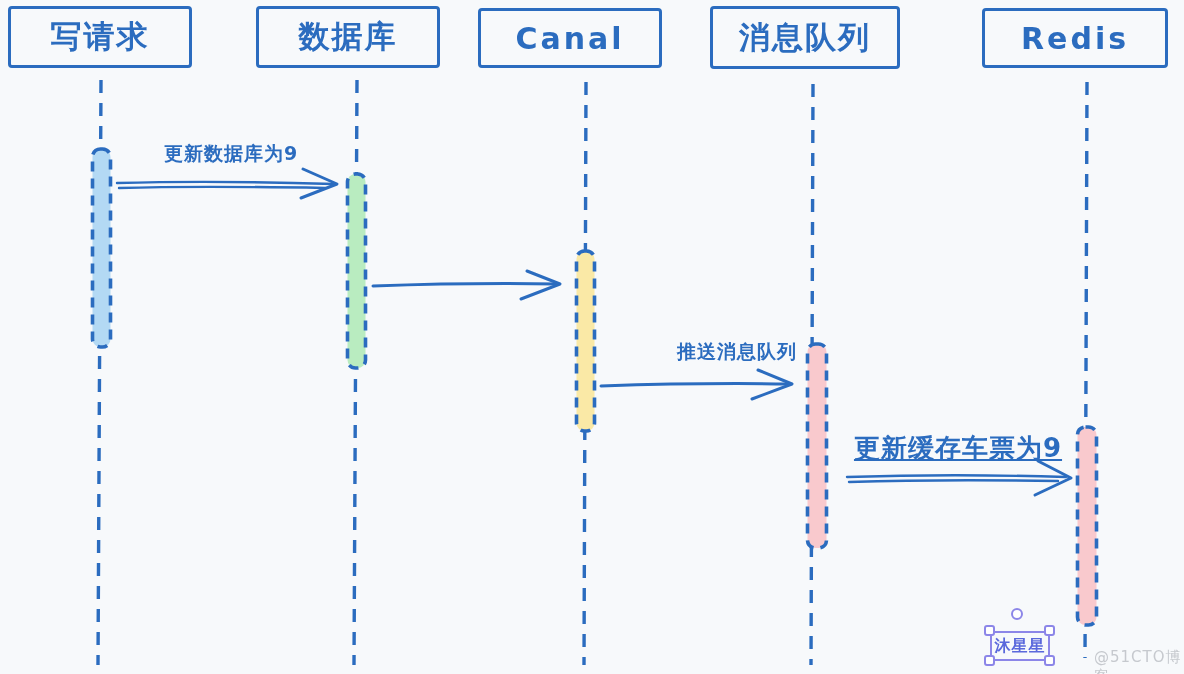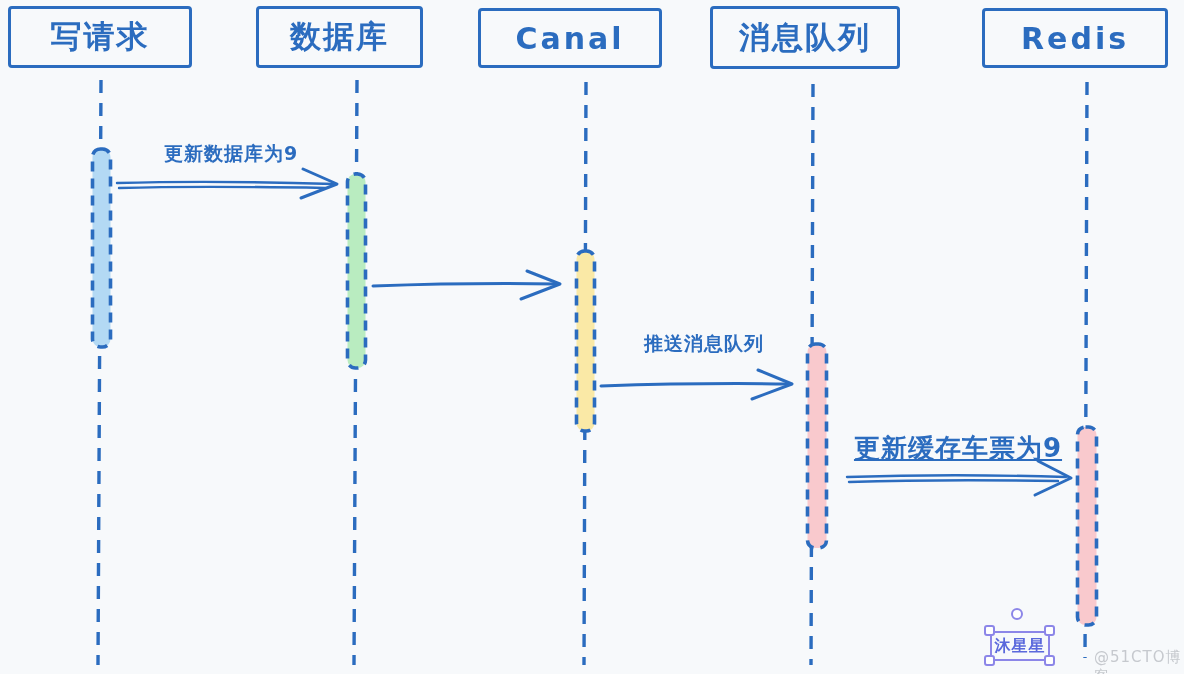--- a/index.html
+++ b/index.html
@@ -77,35 +77,35 @@
     <g>
       <path class="arrow thin" d="M847 477 C 910 475, 1000 475, 1066 477"></path>
       <path class="arrow thin" d="M849 482 C 910 480, 1000 480, 1058 481"></path>
       <path class="arrow" d="M1038 461 L1071 478 L1035 495"></path>
     </g>
   </svg>
 
   <div class="actor" style="left:8px;top:6px;width:184px;height:62px;">
     <span>写请求</span>
   </div>
-  <div class="actor" style="left:256px;top:6px;width:167px;height:62px;text-align:center;">
+  <div class="actor" style="left:256px;top:6px;width:184px;height:62px;text-align:center;">
     <span>数据库</span>
   </div>
   <div class="actor latin" style="left:478px;top:8px;width:184px;height:60px;">
     <span>Canal</span>
   </div>
   <div class="actor" style="left:710px;top:6px;width:190px;height:63px;">
     <span>消息队列</span>
   </div>
   <div class="actor latin" style="left:982px;top:8px;width:186px;height:60px;">
     <span>Redis</span>
   </div>
 
   <div class="msg-label" style="left:120px;top:141px;width:222px;">更新数据库为9</div>
-  <div class="msg-label" style="left:611px;top:331px;width:186px;">推送消息队列</div>
+  <div class="msg-label" style="left:611px;top:339px;width:186px;text-align:right;">推送消息队列</div>
   <div class="msg-label" style="left:849px;top:431px;width:218px;font-size:26px;text-decoration:underline;">更新缓存车票为9</div>
 
   <div class="wm-circle" style="left:1011px;top:608px;"></div>
   <div class="wm-frame" style="left:990px;top:631px;width:60px;height:30px;">
     <span>沐星星</span>
   </div>
   <div class="wm-handle" style="left:984px;top:625px;"></div>
   <div class="wm-handle" style="left:1044px;top:625px;"></div>
   <div class="wm-handle" style="left:984px;top:655px;"></div>
   <div class="wm-handle" style="left:1044px;top:655px;"></div>

